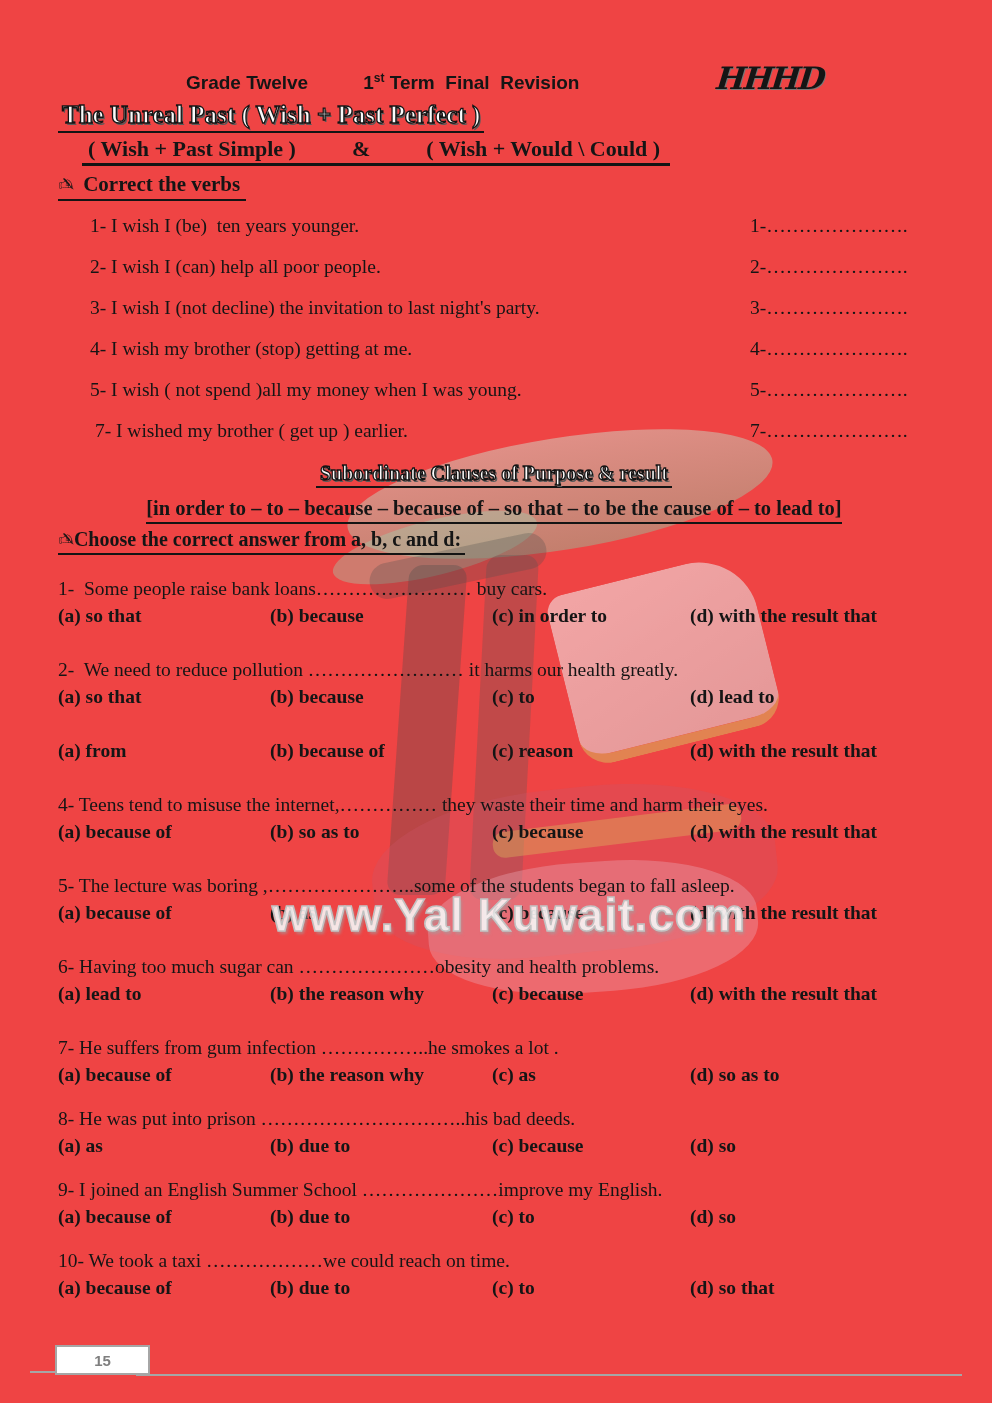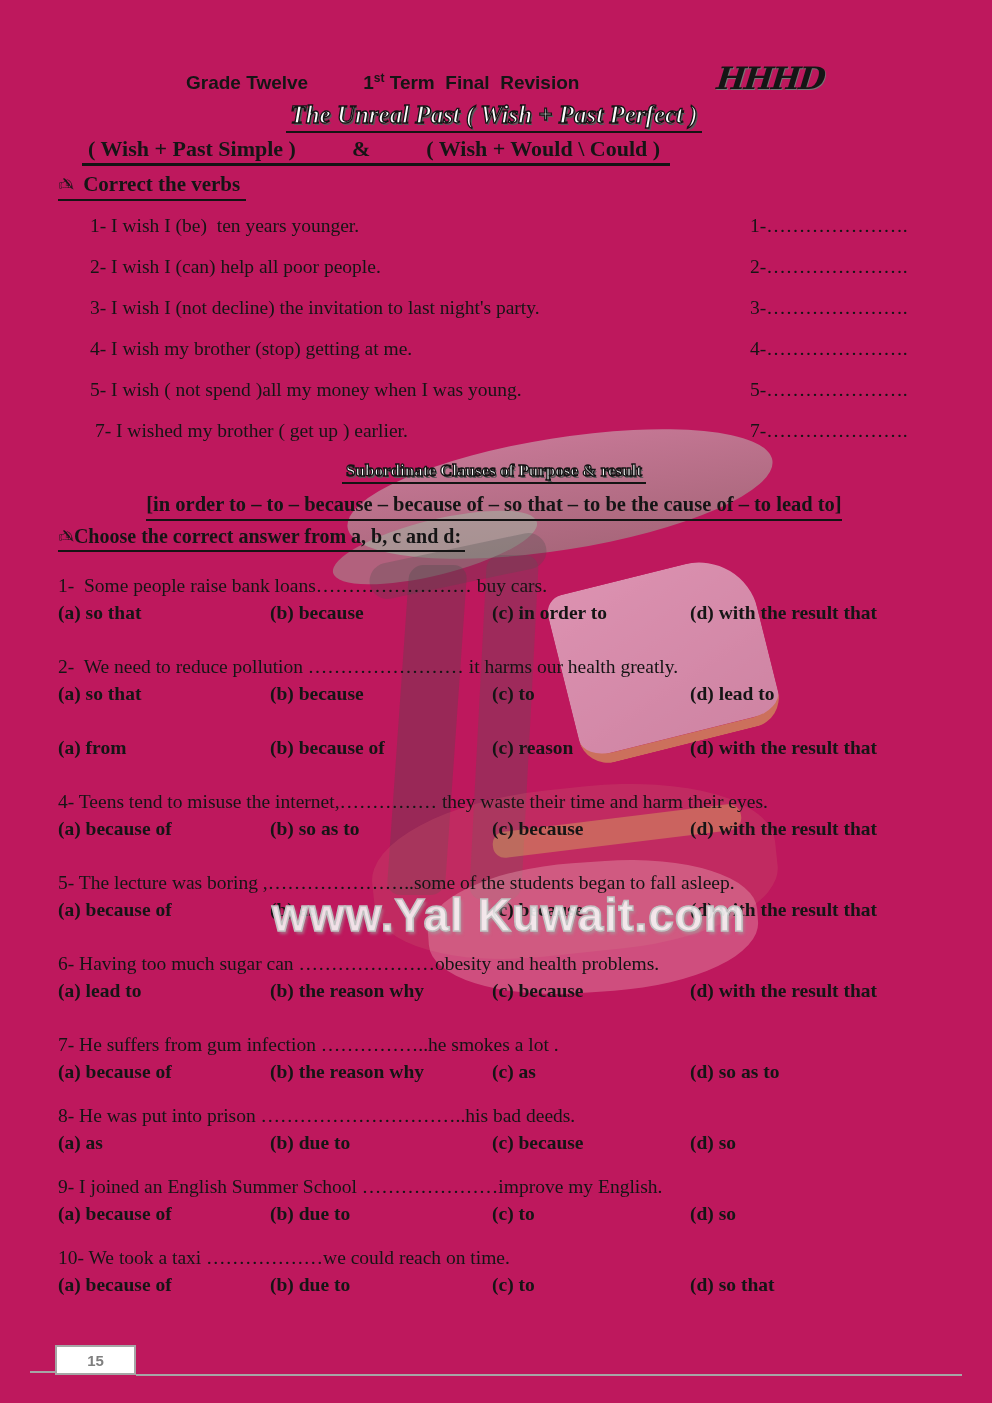--- a/index.html
+++ b/index.html
@@ -1,18 +1,18 @@
 <!DOCTYPE html>
 <html><head>
 <meta charset="utf-8">
 <style>
   * { margin:0; padding:0; box-sizing:border-box; }
   html,body { background:#ffffff; }
   .page {
-    position:relative; width:992px; height:1403px; background:#be185d;
+    position:relative; width:992px; height:1403px; background:#ef4444;
     font-family:"Liberation Serif", serif; color:#151515; overflow:hidden;
   }
   .content { position:relative; z-index:1; padding:60px 62px 0 58px; }
 
   
   .wm-shapes { position:absolute; inset:0; z-index:0; pointer-events:none; }
   .wm-shape { position:absolute; }
   .wm-green1 { left:345px; top:438px; width:430px; height:112px; background:linear-gradient(180deg,#cdeBD8,#8fc7a0); border-radius:50%; transform:rotate(-9deg); opacity:.45; }
   .wm-green2 { left:330px; top:520px; width:210px; height:55px;  background:#9fd0ae; border-radius:50%; transform:rotate(-14deg); opacity:.4; }
   .wm-dark1  { left:398px; top:565px; width:58px;  height:330px; background:#4a4a4a; border-radius:14px; transform:skewX(-4deg); opacity:.32; }
@@ -39,21 +39,21 @@
   }
 
   
   .hdr { display:flex; align-items:baseline; font-family:"Liberation Sans", sans-serif; font-weight:bold; font-size:19px; }
   .hdr-grade { margin-left:128px; }
   .hdr-term  { margin-left:55px; white-space:pre; }
   .hdr-term sup { font-size:12px;text-align:center; }
   .hdr-logo  { margin-left:auto; margin-right:106px; font-family:"DejaVu Serif", serif; font-style:italic; font-size:31px; letter-spacing:-2px; transform:skewX(-6deg); text-shadow:1px 1px 0 #777; }
 
   
-  .title-wrap { text-align:center; margin-top:4px;font-style:italic; }
+  .title-wrap { text-align:left; margin-top:4px; }
   .title-outline {
     display:inline-block; font-weight:bold; font-size:25px;
     color:#fbfbfb; -webkit-text-stroke:1.3px #141414;
     text-shadow:1.6px 1.6px 0 #5a5a5a;
     border-bottom:2.5px solid #141414; padding:0 4px 1px 4px; line-height:1.2;
   }
   .title-sub {
     margin:3px 0 0 24px; width:fit-content; display:flex; gap:56px;
     font-weight:bold; font-size:22px; border-bottom:3px solid #141414; padding:0 10px 1px 6px; line-height:1.2;
   }
@@ -64,37 +64,37 @@
   .pen { font-family:"DejaVu Sans", sans-serif; display:inline-block; transform:scaleX(-1); font-size:19px; margin-right:4px; }
 
   
   .wish-list { margin-top:14px; }
   .wish-row { display:flex; font-size:19.5px; line-height:21px; margin-bottom:20px; }
   .wish-q { flex:1; padding-left:32px; white-space:pre-wrap; }
   .wish-a { width:180px; }
 
   
   .mcq-head-wrap { text-align:center; margin-top:2px; }
-  .mcq-head { font-size:17px; }
+  .mcq-head { font-size:20px; }
   .bank-wrap { text-align:center; margin-top:7px; }
   .bank { display:inline-block; font-weight:bold; font-size:20.5px; border-bottom:2.5px solid #141414; padding-bottom:1px; line-height:1.3; }
   .choose-head { margin-top:2px; width:fit-content; font-weight:bold; font-size:20px; border-bottom:2.5px solid #141414; padding:0 4px 1px 0; line-height:1.3; }
   .choose-head .pen { margin-right:0; }
 
   .qblock { margin-top:0; }
   .qb-gap-lg { margin-bottom:27px; }
   .qb-gap-sm { margin-bottom:17px; }
   .qstem { font-size:19.5px; line-height:27px; white-space:pre-wrap; }
   .qopts { display:grid; grid-template-columns:212px 222px 198px 1fr; font-weight:bold; font-size:19.5px; line-height:27px; }
   .q-first { margin-top:20px; }
 
   
   .footer { position:absolute; left:30px; right:30px; top:1342px; height:40px; z-index:1; }
   .f-line-left  { position:absolute; left:0; top:29px; width:26px; height:2px; background:#a6a6a6; }
-  .f-box { position:absolute; left:25px; top:3px; width:81px; height:30px; border:2px solid #a6a6a6; background:#fff; display:flex; align-items:center; justify-content:center; }
+  .f-box { position:absolute; left:25px; top:3px; width:95px; height:30px; border:2px solid #a6a6a6; background:#fff; display:flex; align-items:center; justify-content:center; }
   .f-num { font-family:"Liberation Sans", sans-serif; font-weight:bold; font-size:15px; color:#7f7f7f; }
   .f-line-right { position:absolute; left:106px; right:0; top:32px; height:2px; background:#a6a6a6; }
 </style>
 </head>
 <body>
 
 <div class="page">
 
   <div class="wm-shapes">
     <div class="wm-shape wm-green1"></div>

